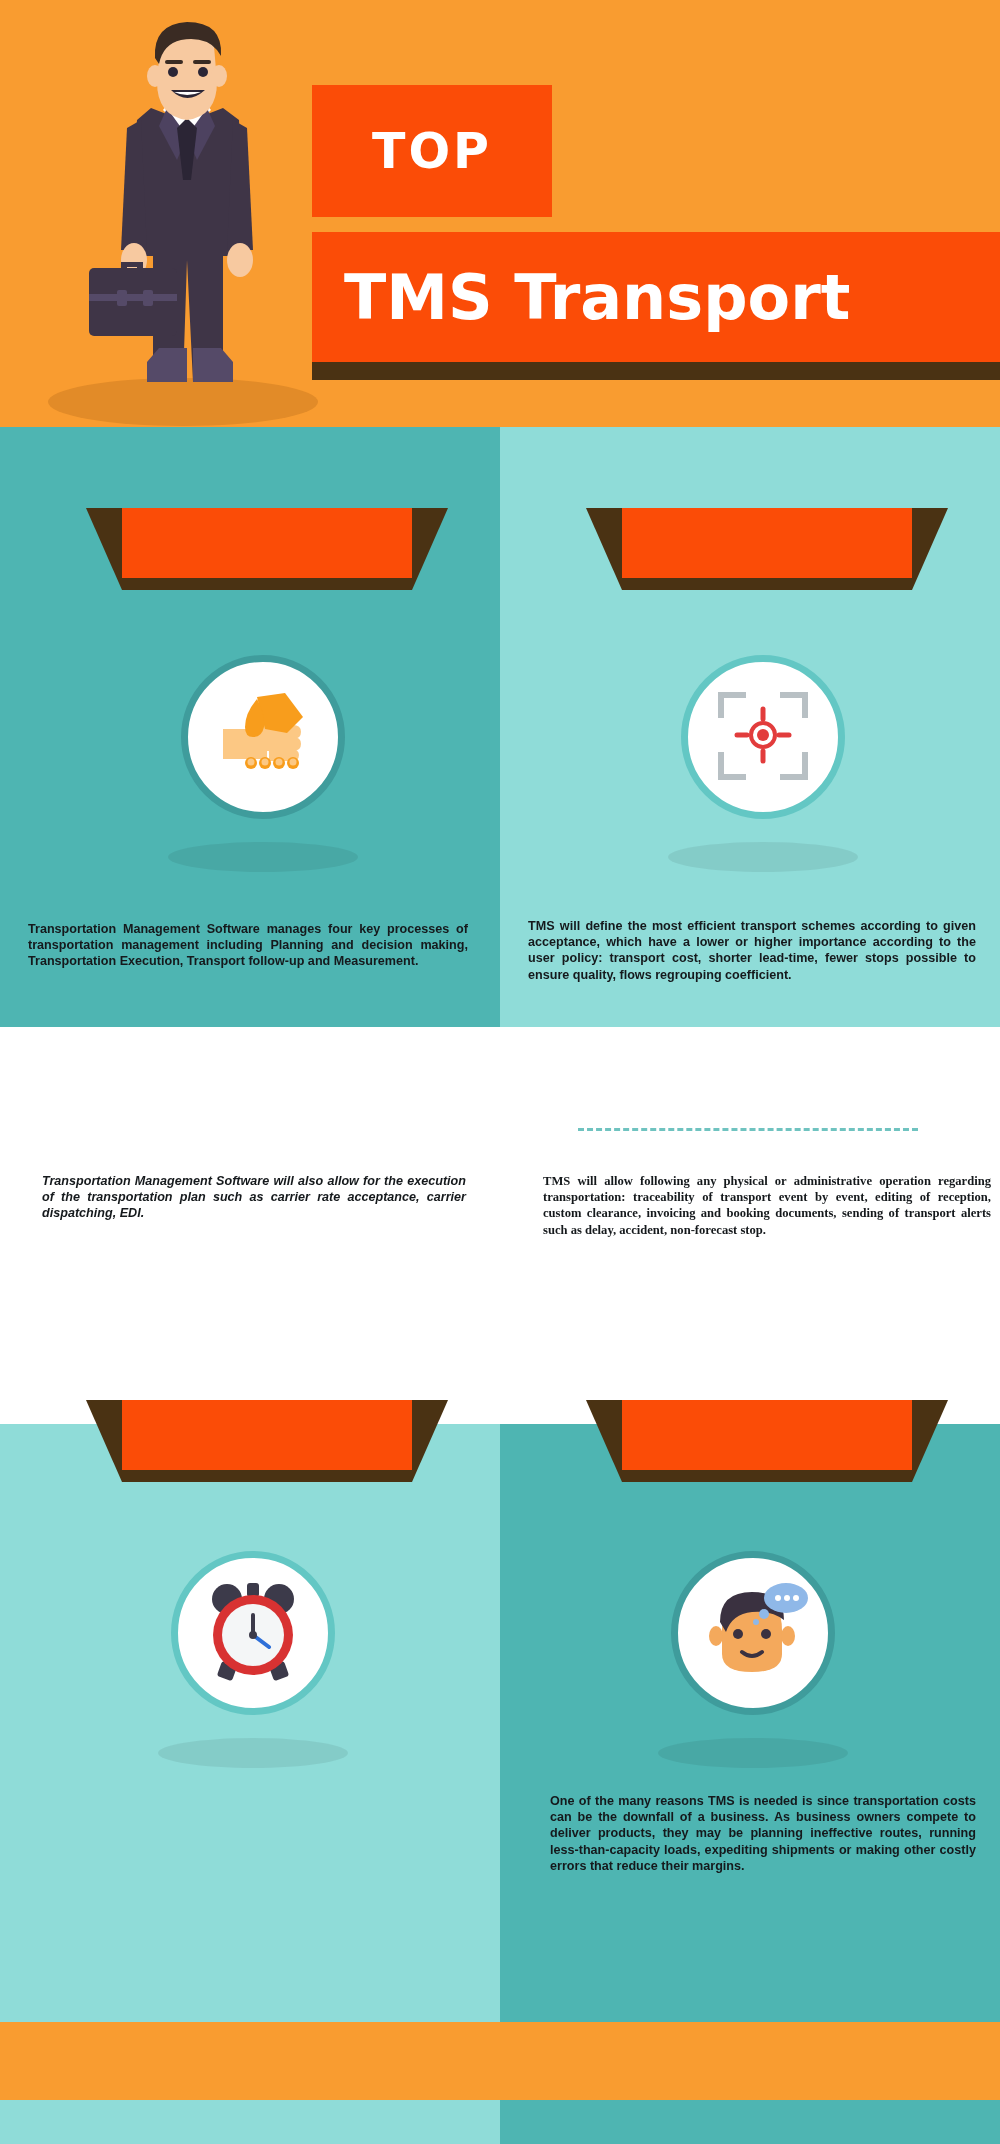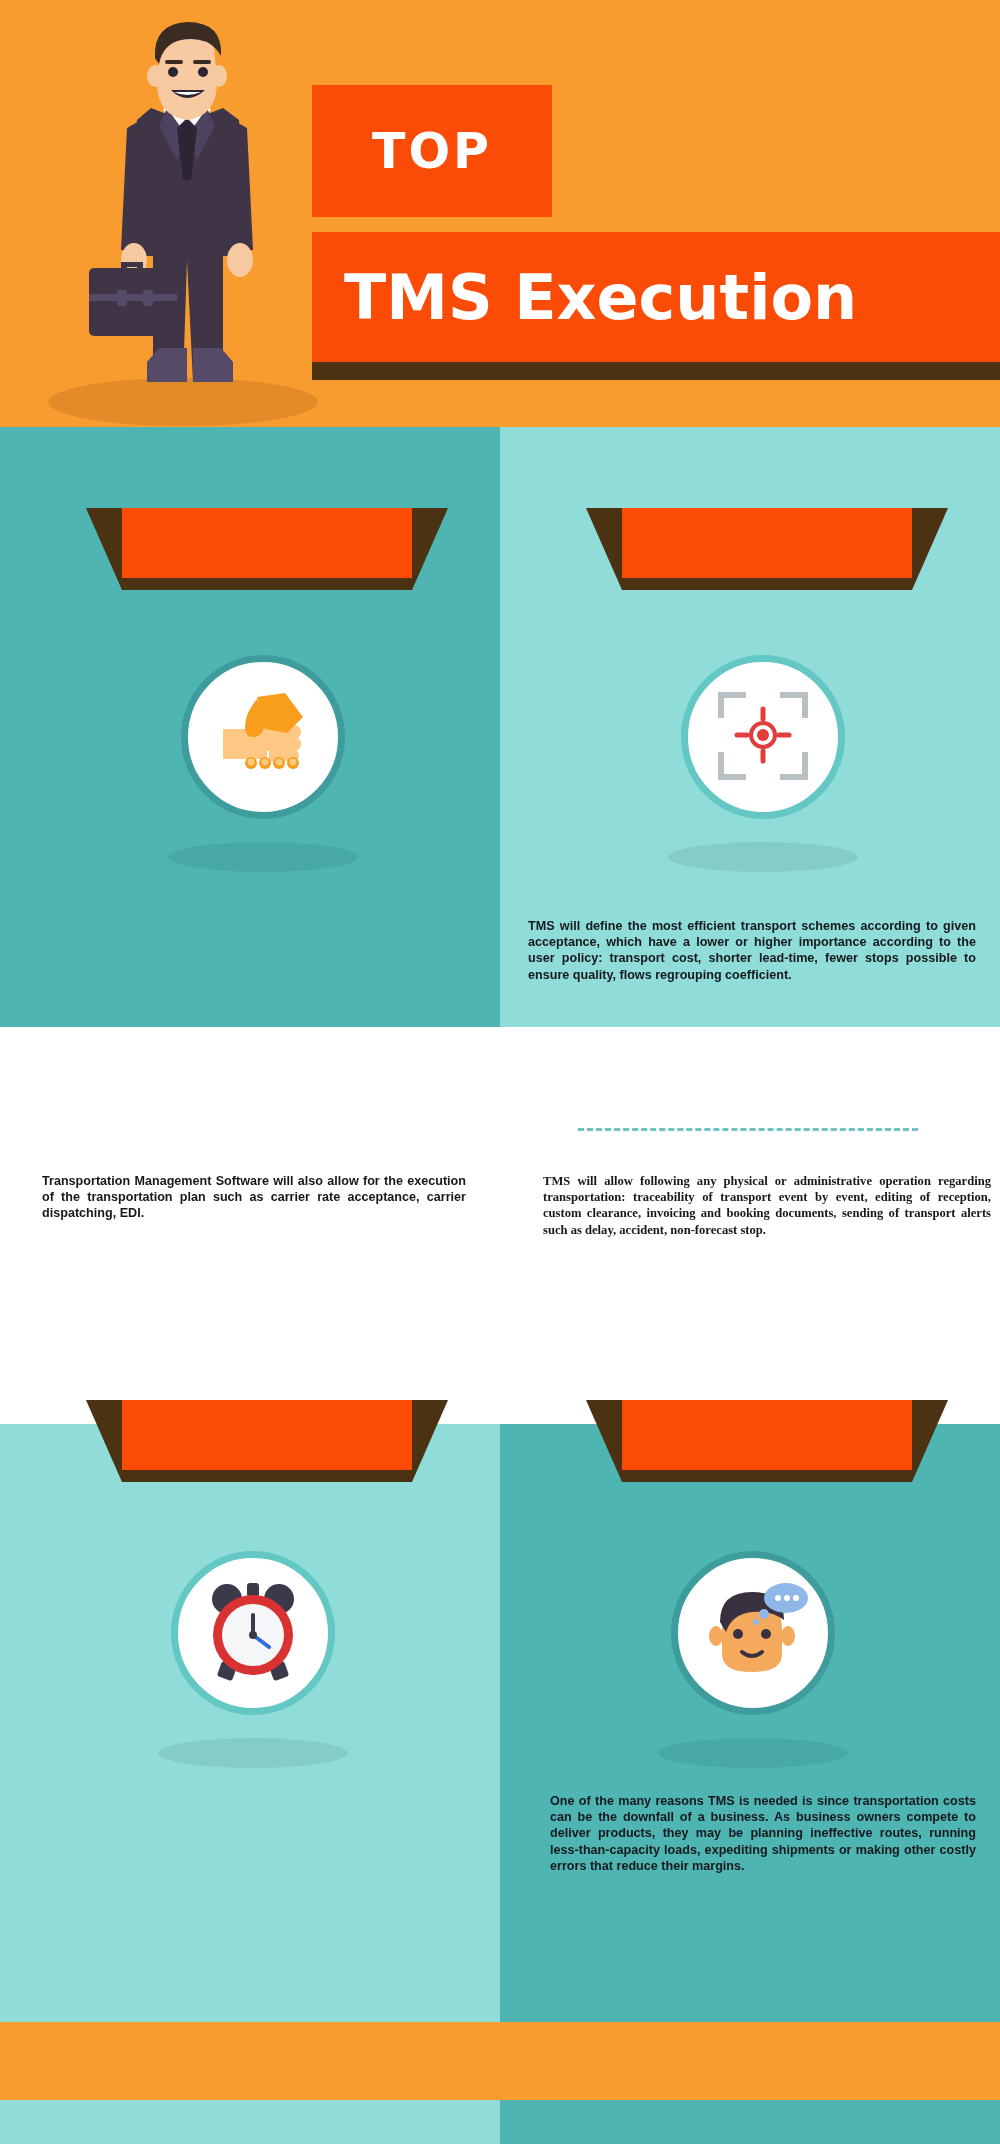--- a/index.html
+++ b/index.html
@@ -167,21 +167,21 @@
         <path d="M66 252 h22 v8 h-6 v-3 h-10 v3 h-6 z" fill="#3f3547"></path>
       </svg>
     </div>
 
     <div class="title-top">
       <span>TOP</span>
     </div>
 
     <div class="title-main-shadow"></div>
     <div class="title-main">
-      <span>TMS Execution</span>
+      <span>TMS Transport</span>
     </div>
   </div>
 
   <div class="cell dark" style="left:0;top:427px;width:500px;height:600px;"></div>
   <div class="cell light" style="left:500px;top:427px;width:500px;height:600px;"></div>
 
   <div class="ribbon" style="left:122px;top:508px;">
     <div class="flagL"></div>
     <div class="flagR"></div>
     <div class="shadow"></div>
@@ -232,22 +232,23 @@
           <path d="M50 66 V76"></path>
           <path d="M24 50 H34"></path>
           <path d="M66 50 H76"></path>
         </g>
         <circle cx="50" cy="50" r="12" fill="none" stroke="#e23c3c" stroke-width="4"></circle>
         <circle cx="50" cy="50" r="6" fill="#e23c3c"></circle>
       </svg>
     </span>
   </div>
 
+  <p class="para" style="left:28px;top:908px;width:440px;">Transportation Management Software manages four key processes of transportation management including Planning and decision making, Transportation Execution, Transport follow-up and Measurement.</p>
   <div class="dashed" style="left:80px;top:1123px;width:340px;"></div>
-  <p class="para" style="left:42px;top:1160px;width:424px;">Transportation Management Software will also allow for the execution of the transportation plan such as carrier rate acceptance, carrier dispatching, EDI.</p>
+  <p class="para" style="left:42px;top:1160px;width:424px;font-style:italic;">Transportation Management Software will also allow for the execution of the transportation plan such as carrier rate acceptance, carrier dispatching, EDI.</p>
 
   <p class="para" style="left:528px;top:905px;width:448px;">TMS will define the most efficient transport schemes according to given acceptance, which have a lower or higher importance according to the user policy: transport cost, shorter lead-time, fewer stops possible to ensure quality, flows regrouping coefficient.</p>
   <div class="dashed faint" style="left:578px;top:1128px;width:340px;"></div>
   <p class="para" style="left:543px;top:1160px;width:448px;font-family:Liberation Serif, serif;">TMS will allow following any physical or administrative operation regarding transportation: traceability of transport event by event, editing of reception, custom clearance, invoicing and booking documents, sending of transport alerts such as delay, accident, non-forecast stop.</p>
 
   <div class="band" style="top:1384px;height:40px;background:#ffffff;"></div>
 
   <div class="cell light" style="left:0;top:1424px;width:500px;height:598px;"></div>
   <div class="cell dark" style="left:500px;top:1424px;width:500px;height:598px;"></div>
 

